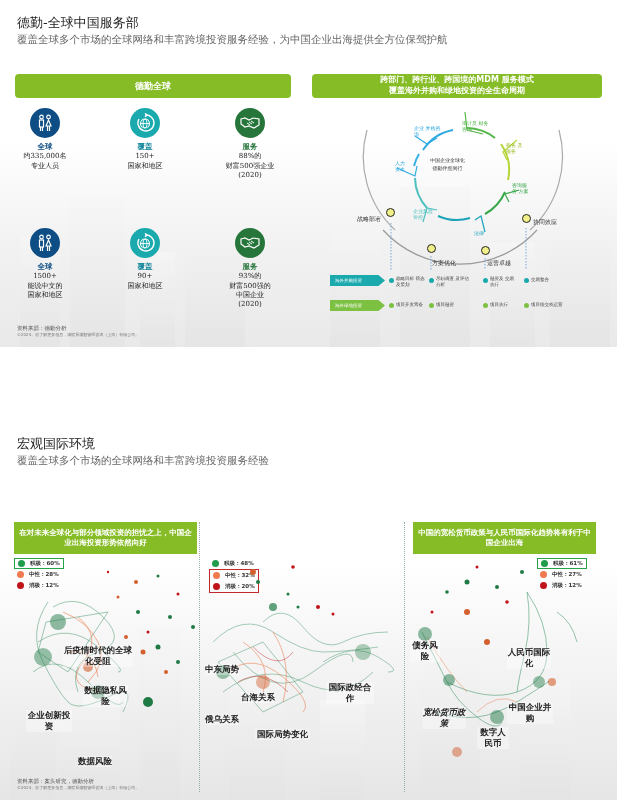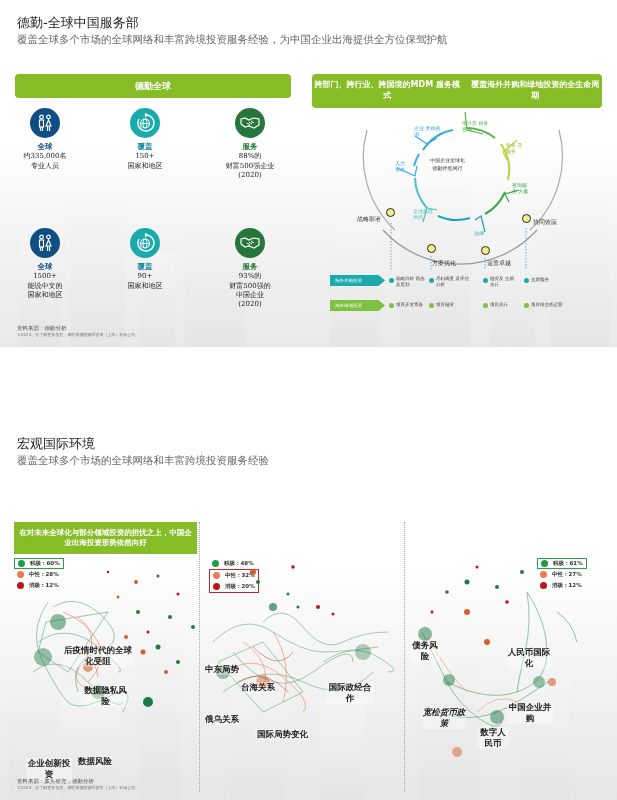--- a/index.html
+++ b/index.html
@@ -145,21 +145,21 @@
     <div>财富500强的</div>
     <div>中国企业</div>
     <div>(2020)</div>
   </div>
 
   <div class="source" style="top:324px;">
     <div class="s1">资料来源：德勤分析</div>
     <div class="s2">©2024。欲了解更多信息，请联系德勤管理咨询（上海）有限公司。</div>
   </div>
 
-  <div class="bar green-bar" style="left:312px;top:74px;width:290px;height:34px;font-size:8px;flex-direction:row;gap:6px;">
+  <div class="bar green-bar" style="left:312px;top:74px;width:290px;height:24px;font-size:8px;flex-direction:column;">
     <div>跨部门、跨行业、跨国境的MDM 服务模式</div>
     <div>覆盖海外并购和绿地投资的全生命周期</div>
   </div>
 
   <svg style="position:absolute;left:305px;top:100px;" width="312" height="170">
 
     <path d="M 78 140 A 104 104 0 0 0 232 140" fill="none" stroke="#999" stroke-width="1.2" transform="translate(0,-10)"></path>
     <path d="M 62 60 A 100 100 0 0 0 90 160" fill="none" stroke="#aaa" stroke-width="1.2" transform="translate(0,-30)"></path>
     <path d="M 254 60 A 100 100 0 0 1 225 160" fill="none" stroke="#aaa" stroke-width="1.2" transform="translate(0,-30)"></path>
 
@@ -292,21 +292,21 @@
           <circle cx="118" cy="85" r="2"></circle>
         </g>
       <g fill="#c0141a">
           <circle cx="170" cy="42" r="1.5"></circle>
           <circle cx="140" cy="80" r="1.5"></circle>
           <circle cx="100" cy="20" r="1.2"></circle>
         </g>
     </svg>
     <div class="topic" style="left:55px;top:123px;width:70px;">后疫情时代的全球化受阻</div>
     <div class="topic" style="left:75px;top:163px;width:45px;">数据隐私风险</div>
-    <div class="topic" style="left:18px;top:188px;width:46px;margin-top:48px;">企业创新投资</div>
+    <div class="topic" style="left:18px;top:188px;width:46px;">企业创新投资</div>
     <div class="topic" style="left:70px;top:234px;">数据风险</div>
   </div>
 
   <div class="panel" style="left:203px;">
     <div class="legend" style="left:6px;top:36px;">
       <div class="row">
           <span class="sw" style="background:#1f9d4a"></span>
           <span>积极：48%</span>
         </div>
       <div class="boxed-r">
@@ -350,27 +350,28 @@
           <circle cx="50" cy="20" r="3"></circle>
           <circle cx="60" cy="130" r="7" opacity="0.45"></circle>
         </g>
       <g fill="#c0141a">
           <circle cx="90" cy="15" r="1.8"></circle>
           <circle cx="115" cy="55" r="2"></circle>
           <circle cx="130" cy="62" r="1.5"></circle>
         </g>
     </svg>
     <div class="topic" style="left:2px;top:142px;">中东局势</div>
-    <div class="topic" style="left:38px;top:160px;">台海关系</div>
+    <div class="topic" style="left:38px;top:170px;">台海关系</div>
     <div class="topic" style="left:2px;top:192px;">俄乌关系</div>
     <div class="topic" style="left:52px;top:207px;width:55px;">国际局势变化</div>
     <div class="topic" style="left:123px;top:160px;width:48px;">国际政经合作</div>
   </div>
 
   <div class="panel" style="left:407px;">
+    <div class="panel-head">中国的宽松货币政策与人民币国际化趋势将有利于中国企业出海</div>
     <div class="legend" style="left:130px;top:36px;">
       <div class="row boxed-g">
           <span class="sw" style="background:#1f9d4a"></span>
           <span>积极：61%</span>
         </div>
       <div class="row">
           <span class="sw" style="background:#f07a4f"></span>
           <span>中性：27%</span>
         </div>
       <div class="row">

